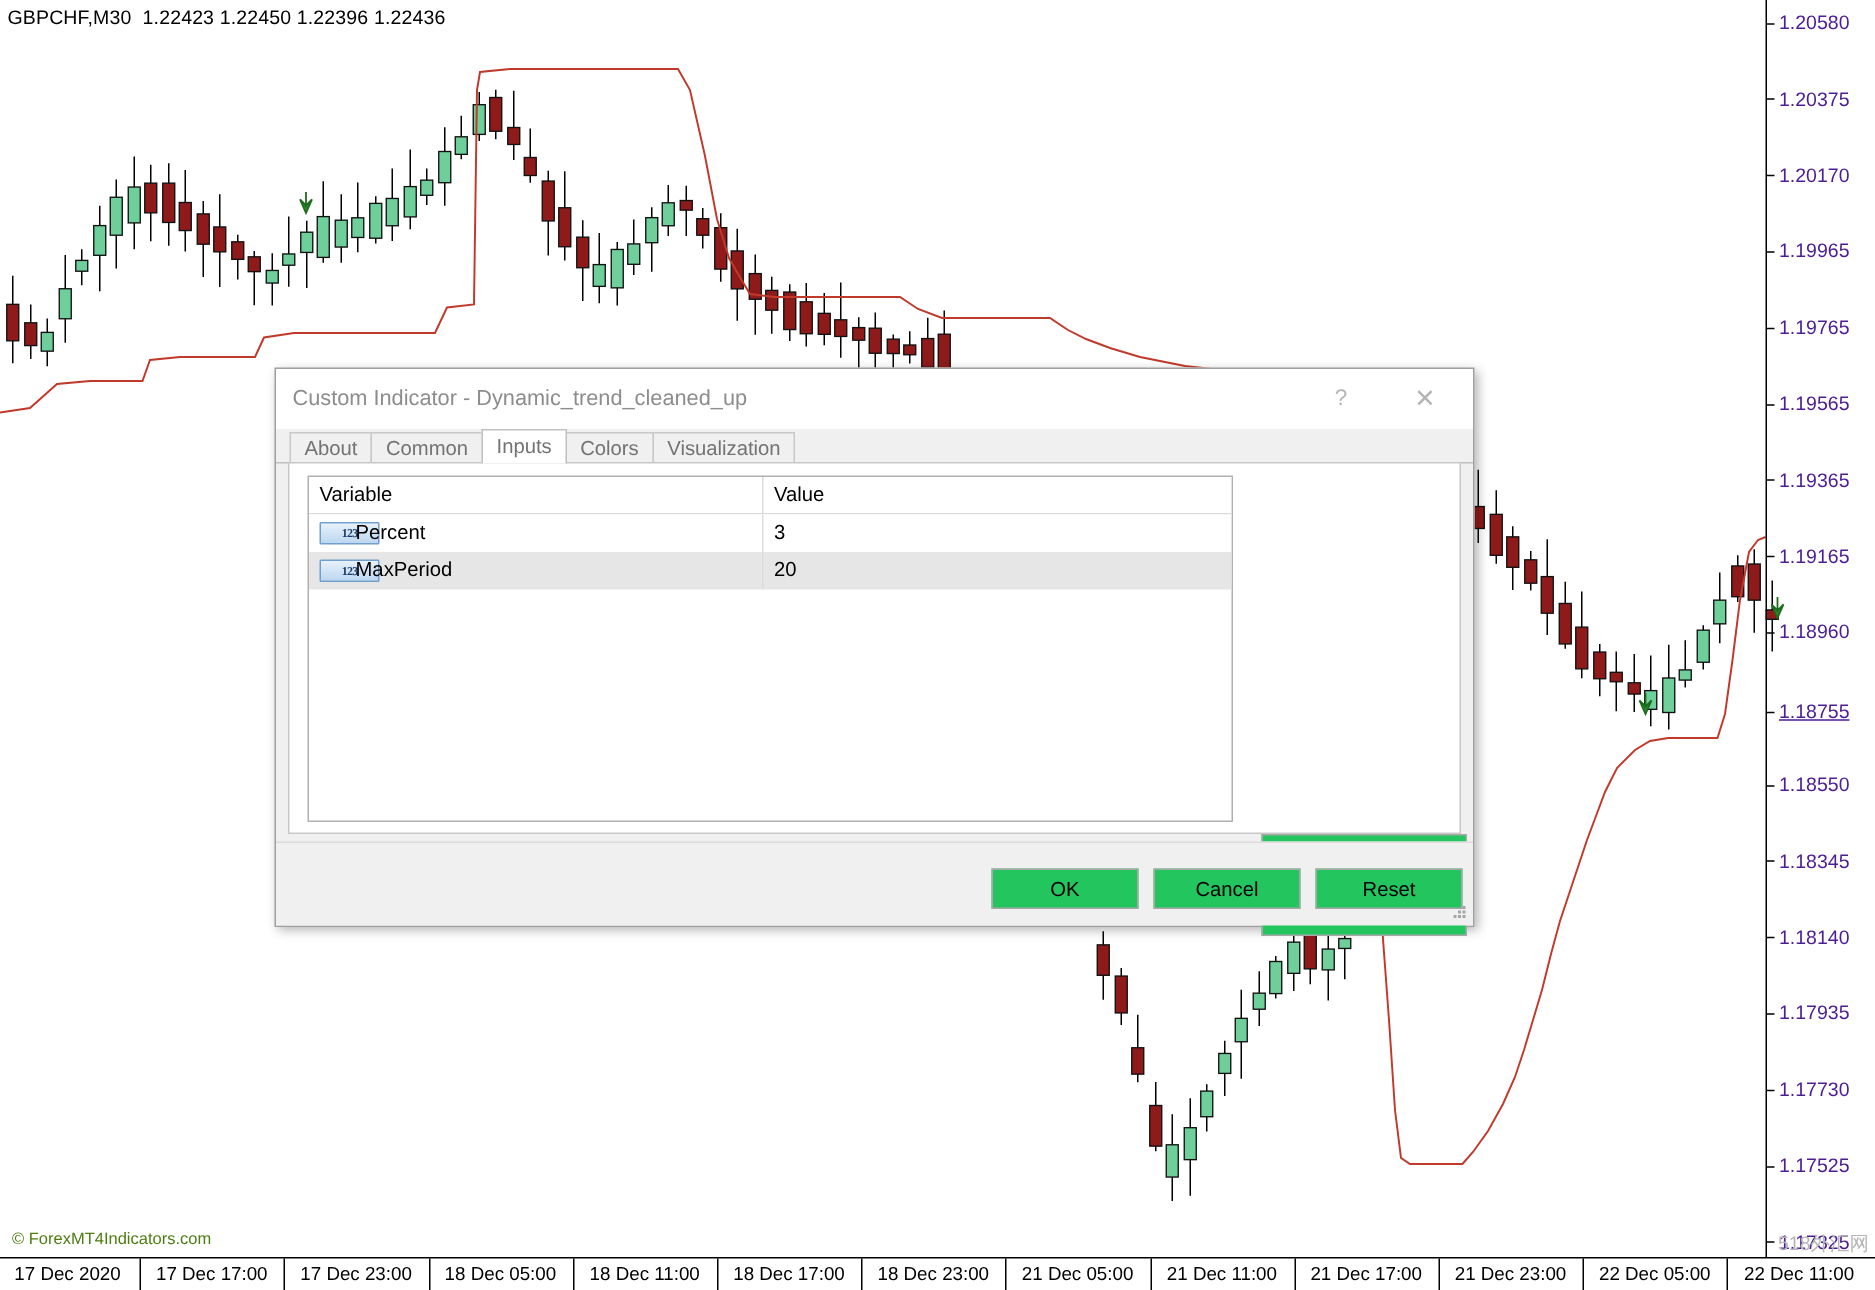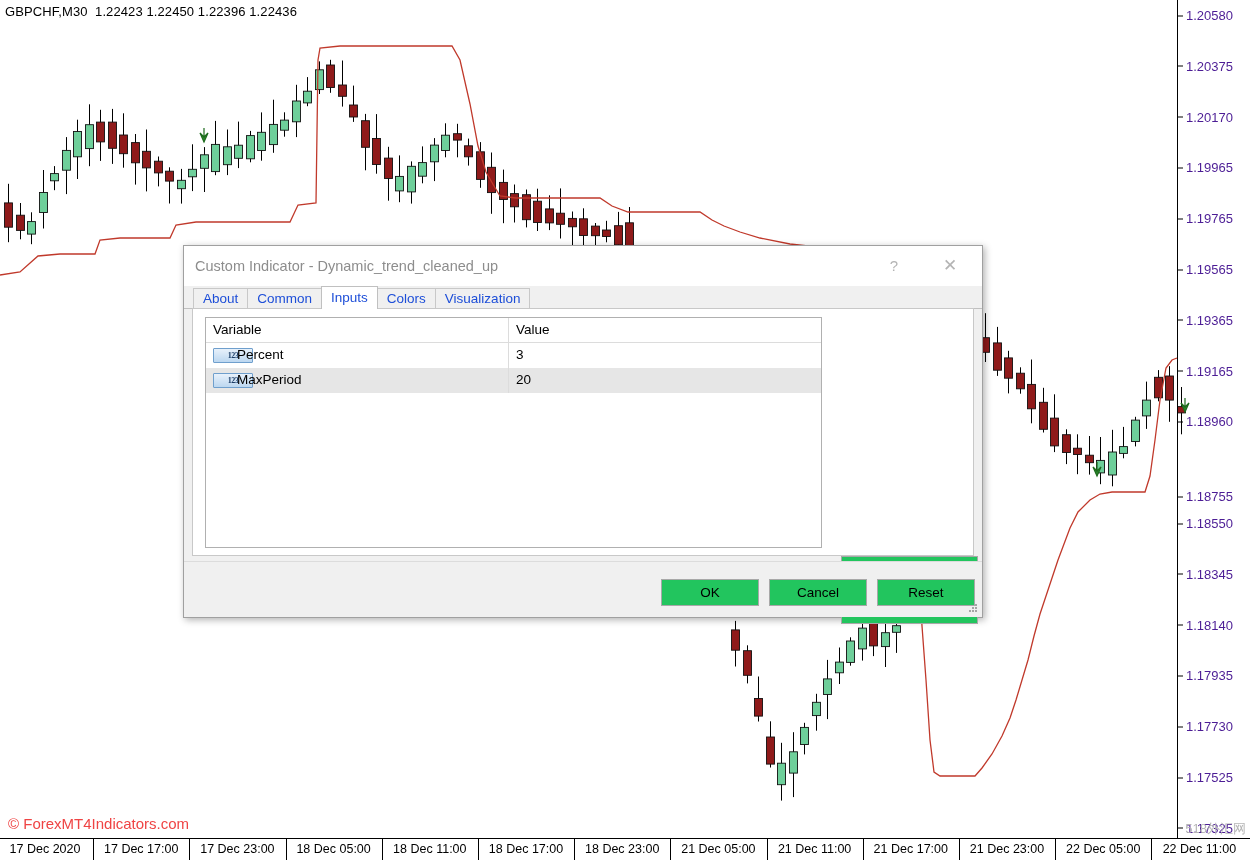--- a/index.html
+++ b/index.html
@@ -78,22 +78,22 @@
   .time-sep {
     position: absolute;
     top: 0;
     width: 1px; height: 22px;
     background: #000000;
   }
 
   .copyright {
     position: absolute;
     left: 8px; bottom: 28px;
-    font-size: 15px;
-    color: #ef4444;
+    font-size: 11px;
+    color: #4d7c0f;
     white-space: nowrap;
   }
   .watermark {
     position: absolute;
     right: 4px; bottom: 22px;
     font-size: 13px;
     font-weight: normal;
     color: #b6b6b6;
     white-space: nowrap;
     letter-spacing: 0px;
@@ -143,21 +143,21 @@
     background: #f0f0f0;
     border-bottom: 1px solid #c0c0c0;
   }
   .tab {
     position: absolute;
     top: 2px;
     height: 21px;
     padding: 0 9px;
     font-size: 13.5px;
     line-height: 20px;
-    color: #1d4ed8;
+    color: #737373;
     background: #f0f0f0;
     border: 1px solid #c8c8c8;
     border-bottom: none;
     box-sizing: border-box;
     white-space: nowrap;
     cursor: default;
   }
   .tab.active {
     top: 0;
     height: 23px;
@@ -488,21 +488,21 @@
     <div id="price-ticks">
         <div class="price-tick" style="top: 15px;">1.20580</div>
         <div class="price-tick" style="top: 65.8px;">1.20375</div>
         <div class="price-tick" style="top: 116.6px;">1.20170</div>
         <div class="price-tick" style="top: 167.4px;">1.19965</div>
         <div class="price-tick" style="top: 218.2px;">1.19765</div>
         <div class="price-tick" style="top: 269px;">1.19565</div>
         <div class="price-tick" style="top: 319.8px;">1.19365</div>
         <div class="price-tick" style="top: 370.6px;">1.19165</div>
         <div class="price-tick" style="top: 421.4px;">1.18960</div>
-        <div class="price-tick" style="top: 496px;">1.18755</div>
+        <div class="price-tick" style="top: 474px; text-decoration: underline;">1.18755</div>
         <div class="price-tick" style="top: 523px;">1.18550</div>
         <div class="price-tick" style="top: 573.8px;">1.18345</div>
         <div class="price-tick" style="top: 624.6px;">1.18140</div>
         <div class="price-tick" style="top: 675.4px;">1.17935</div>
         <div class="price-tick" style="top: 726.2px;">1.17730</div>
         <div class="price-tick" style="top: 777px;">1.17525</div>
         <div class="price-tick" style="top: 827.8px;">1.17325</div>
       </div>
   </div>
 

